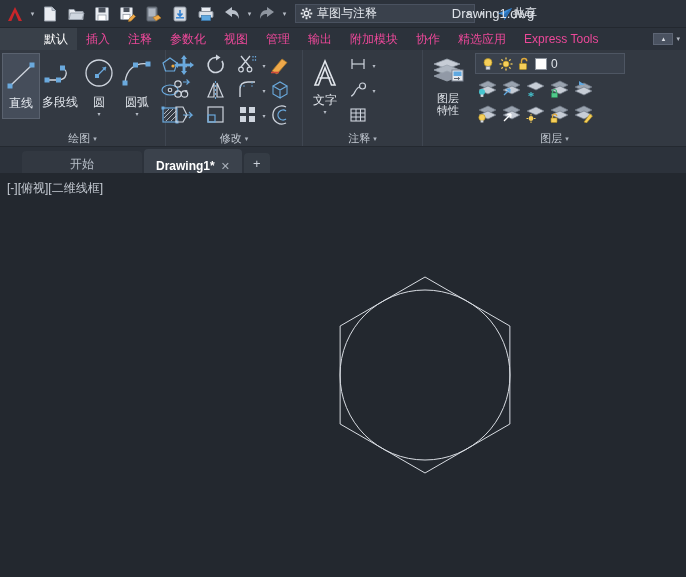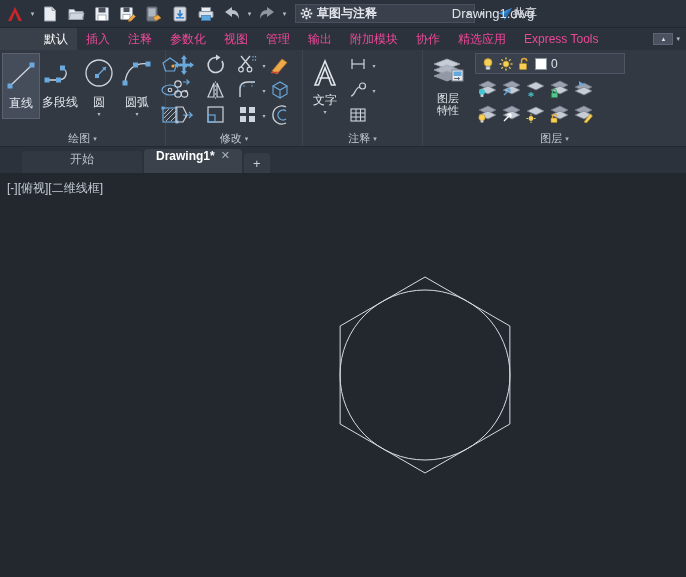--- a/index.html
+++ b/index.html
@@ -33,21 +33,21 @@
   .qbtn {
     width: 26px; height: 26px; display: flex; align-items: center;
     justify-content: center; position: relative;
   }
   .ws-combo {
     margin-left: 6px; height: 19px; width: 180px;
     background: #3a414c; border: 1px solid #4a5260;
     display: flex; align-items: center; padding: 0 4px;
     color: #e2e6ec; font-size: 12px; position: relative;
   }
-  .ws-combo .cv { flex: 1; font-weight: bold; }
+  .ws-combo .cv { flex: 1; }
   .ws-combo .cd { font-size: 7px; color: #cfd4db; }
   .ws-extra {
     width: 14px; height: 26px; display: flex; align-items: center;
     justify-content: center; color: #b6bcc6; font-size: 7px;
   }
   .share {
     display: flex; align-items: center; margin-left: 8px;
     color: #e2e6ec; font-size: 12px;
   }
   .doctitle {
@@ -120,21 +120,21 @@
     color: #dfe3e9; font-size: 12px; width: 150px;
   }
   .swatch { width: 12px; height: 12px; background: #ffffff; border: 1px solid #8d949e; }
 
   
   .doctabs {
     position: absolute; left: 0; top: 147px; width: 686px; height: 26px;
     background: #2c323b; display: flex; align-items: flex-end;
   }
   .dtab {
-    height: 22px; display: flex; align-items: flex-start; gap: 6px;
+    height: 22px; display: flex; align-items: flex-end; gap: 6px;
     padding: 0 12px; font-size: 12px; color: #b9c0ca;
     border-top-left-radius: 4px; border-top-right-radius: 4px;
     background: #323841; margin-right: 2px; position: relative;
   }
   .dtab.start { min-width: 120px; justify-content: center; }
   .dtab.active { background: #3b424c; color: #ffffff; font-weight: bold; height: 24px; }
   .dtab .close { color: #aab1bb; font-size: 11px; font-weight: normal; }
   .dtab-plus {
     width: 26px; height: 20px; background: #353c45;
     display: flex; align-items: center; justify-content: center;

